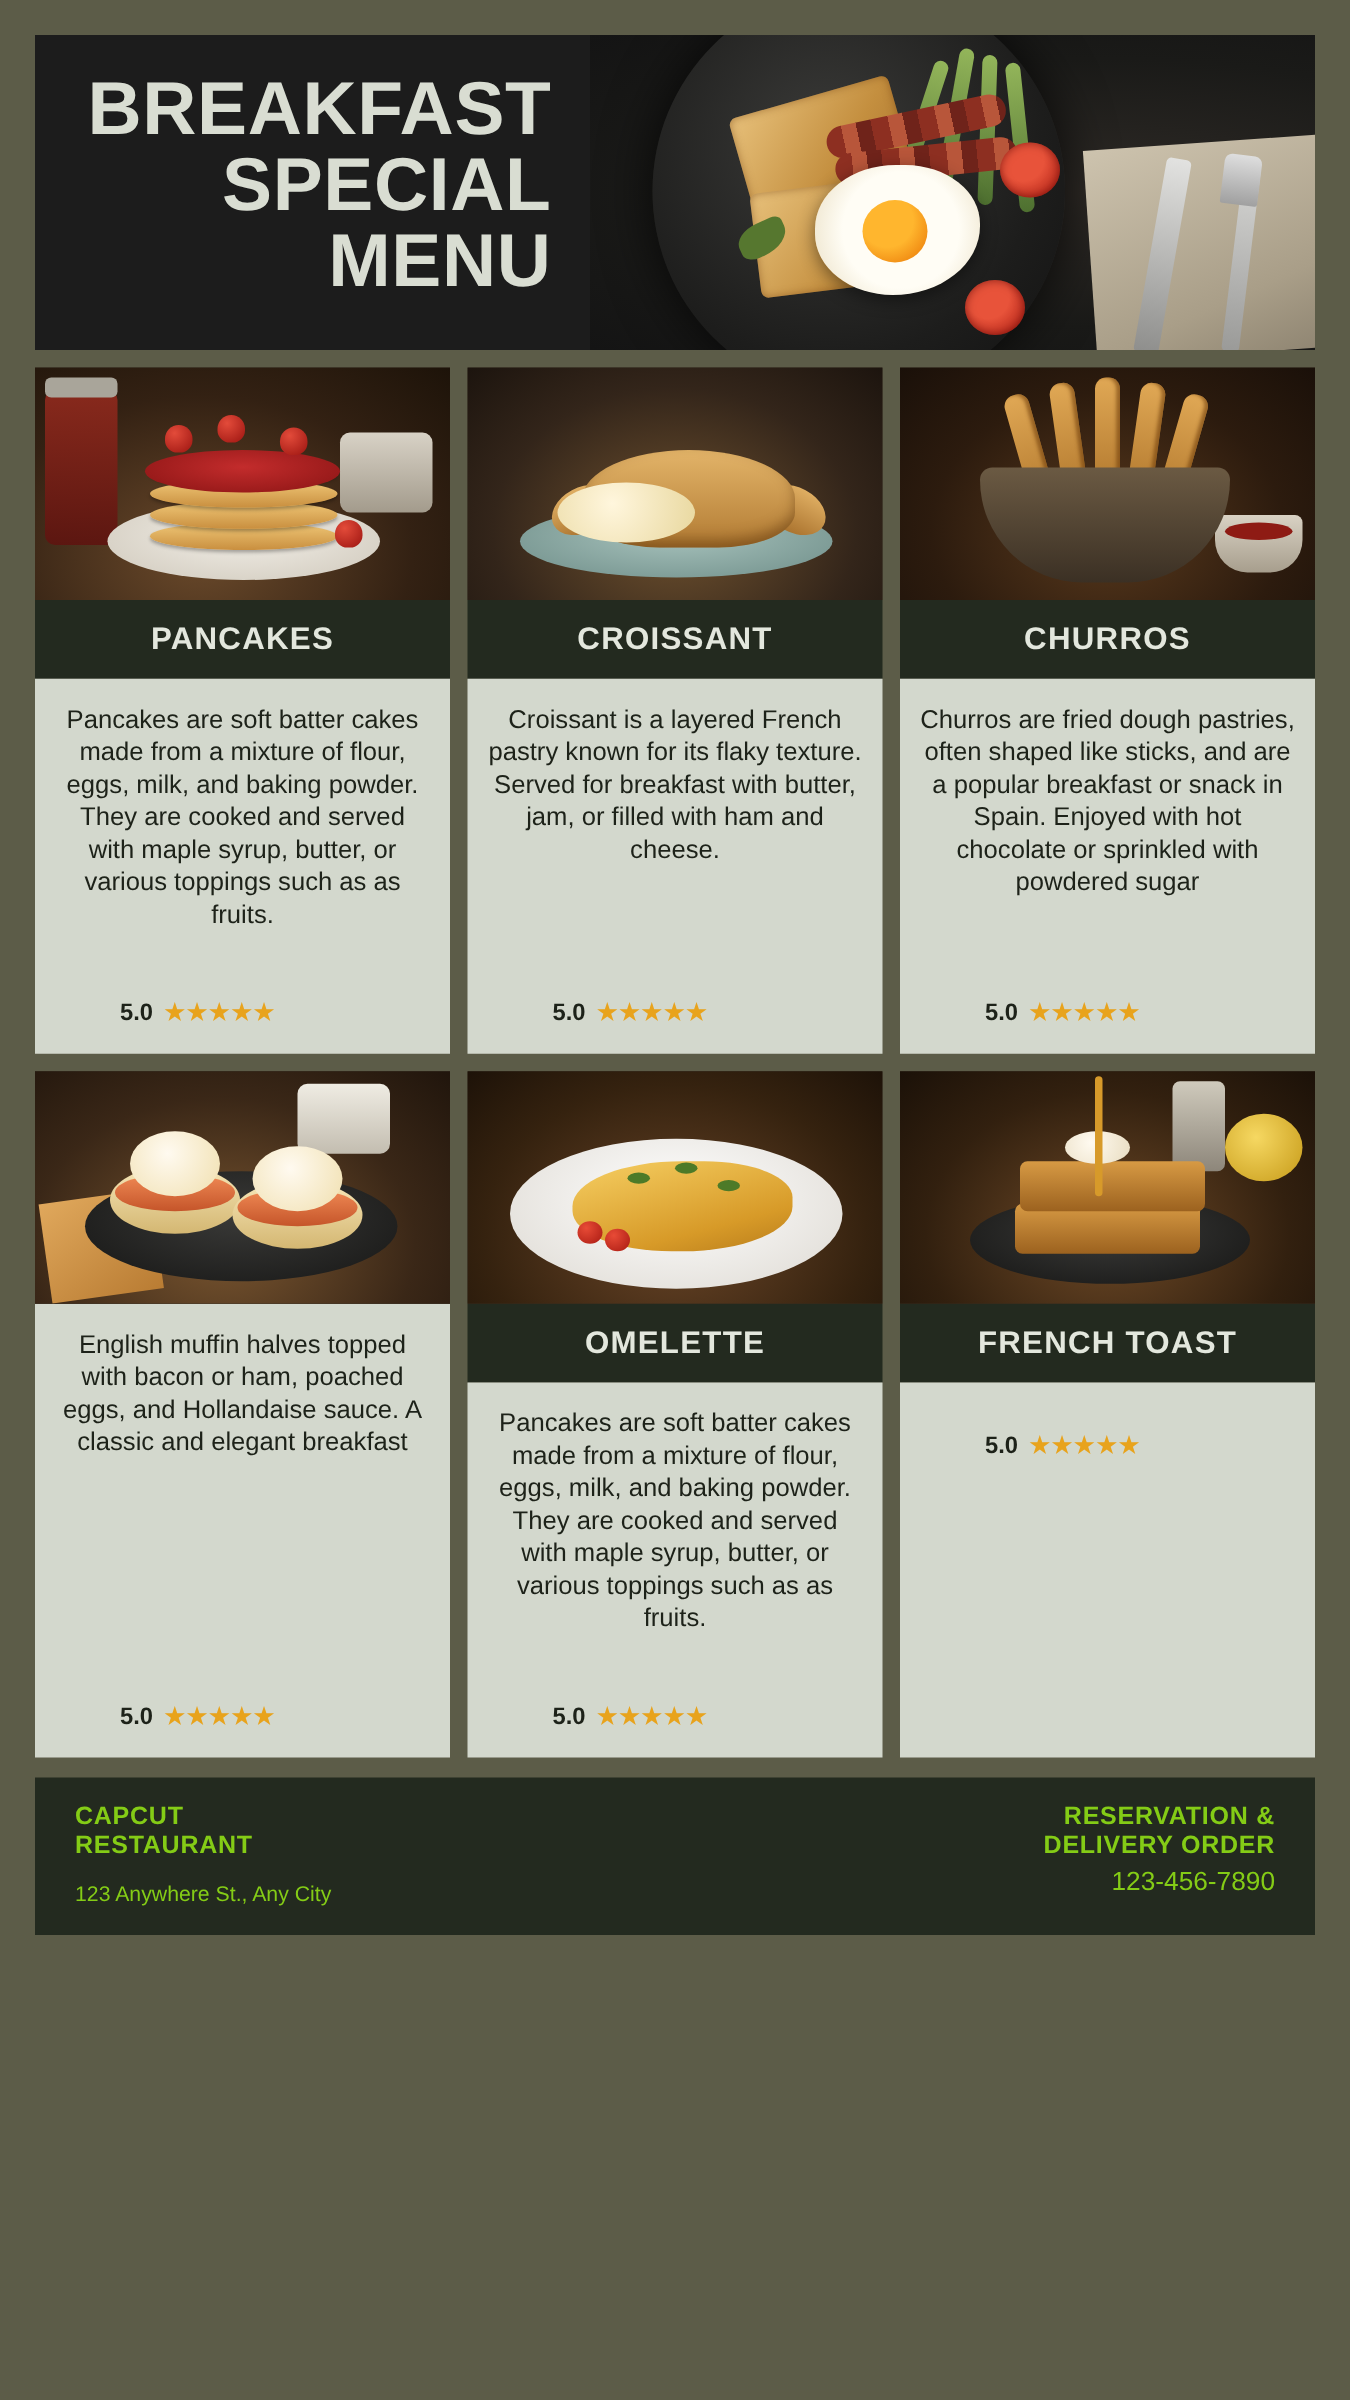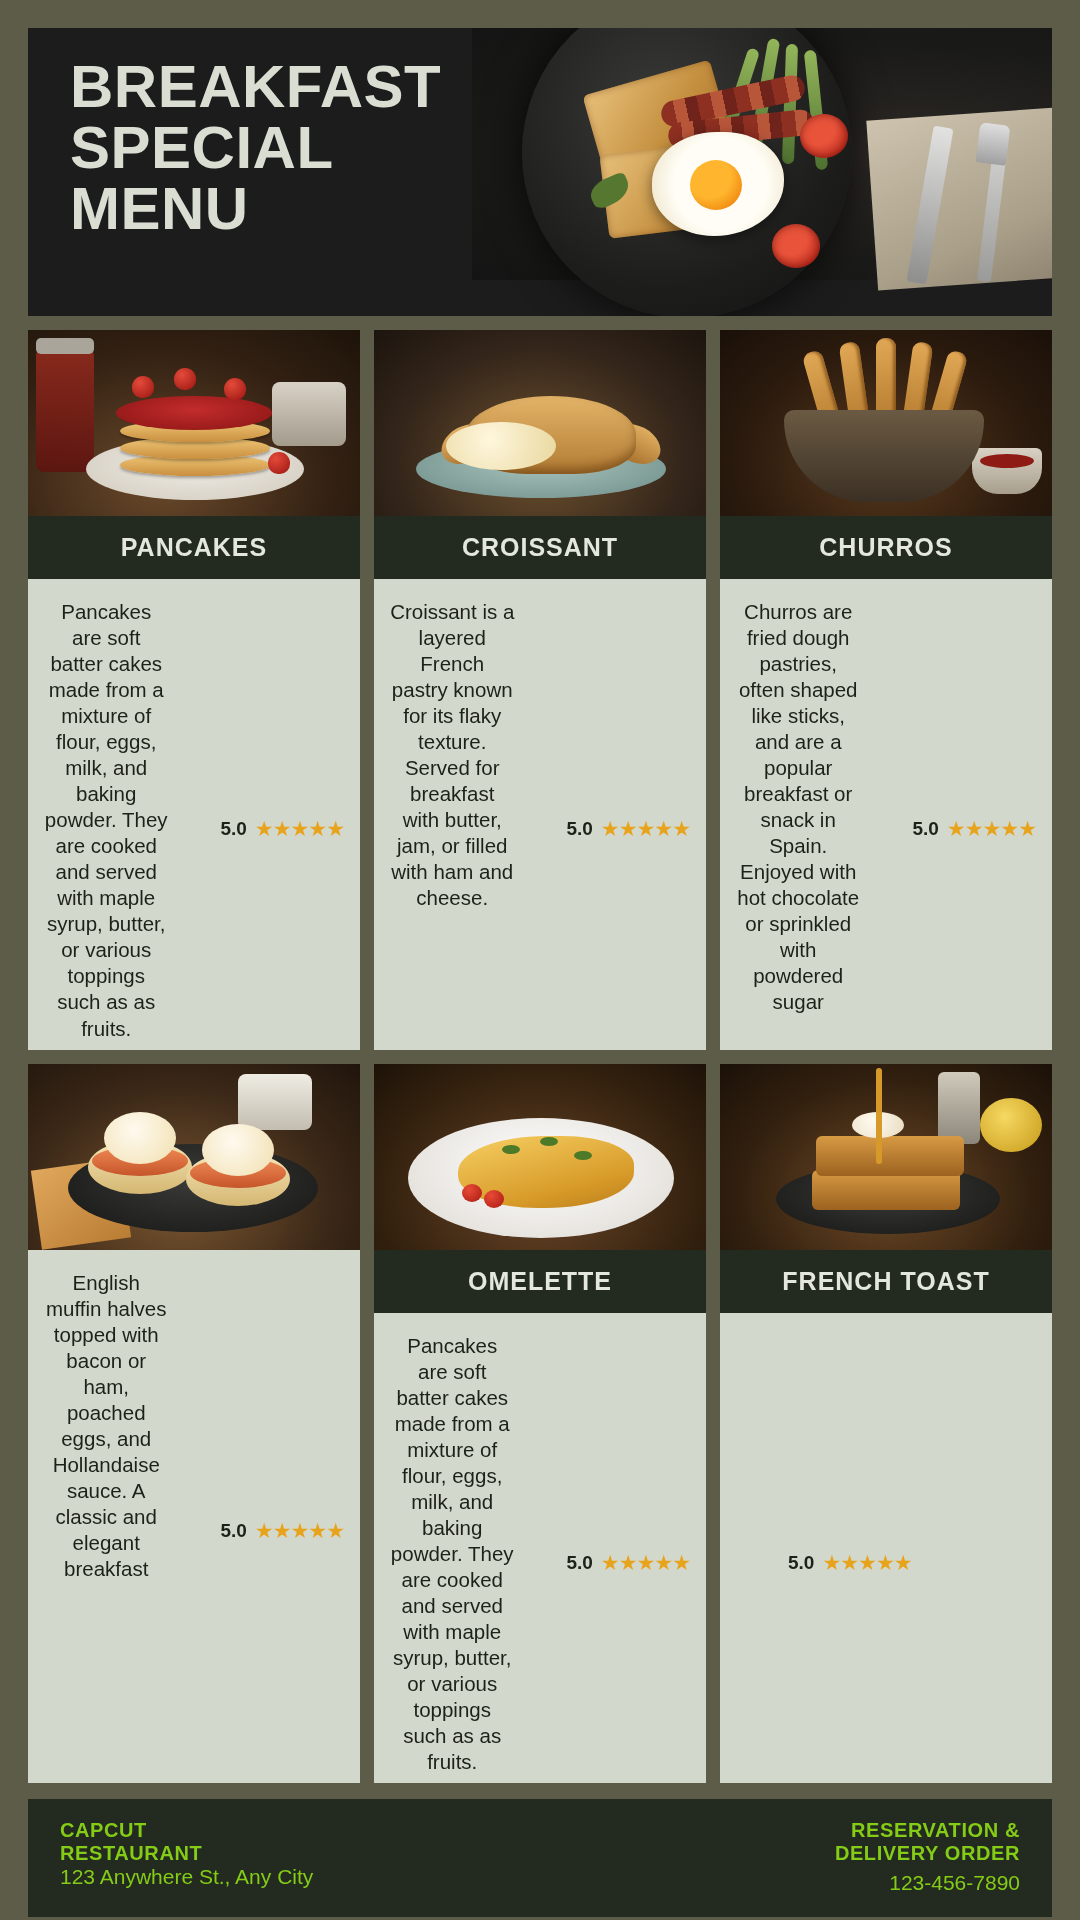--- a/index.html
+++ b/index.html
@@ -12,24 +12,25 @@
     font-family: "Liberation Sans", sans-serif;
     padding: 28px 28px 28px 28px;
     display: flex;
     flex-direction: column;
     gap: 14px;
   }
 
   
   .header {
     position: relative;
-    height: 288px;
+    height: 252px;
     background: #1c1c1c;
     overflow: hidden;
     flex: none;
+    text-align: right;
   }
   .header-title {
     position: absolute;
     left: 42px;
     top: 28px;
     color: #d9ddd2;
     font-size: 60px;
     line-height: 1.02;
     font-weight: bold;
     letter-spacing: 0.5px;
@@ -152,23 +153,23 @@
     font-weight: bold;
     letter-spacing: 1px;
     text-align: center;
     padding: 17px 6px;
     text-transform: uppercase;
   }
   .card-body {
     background: #d3d8cd;
     flex: 1;
     display: flex;
-    flex-direction: row;
+    flex-direction: column;
     justify-content: space-between;
-    padding: 20px 16px 8px 16px;
+    padding: 20px 16px 20px 16px;
     min-height: 300px;
   }
   .card-desc {
     color: #1d2219;
     font-size: 20.5px;
     line-height: 1.27;
     text-align: center;
   }
   .rating {
     display: flex;
@@ -279,21 +280,21 @@
     display: flex;
     justify-content: space-between;
     align-items: flex-start;
     flex: none;
     margin-top: 2px;
   }
   .footer-left .brand {
     font-size: 20px; font-weight: bold; line-height: 1.15; letter-spacing: .6px;
     text-transform: uppercase; white-space: pre-line;
   }
-  .footer-left .addr { font-size: 21px; margin-top: 0; }
+  .footer-left .addr { font-size: 17px; margin-top: 18px; }
   .footer-right { text-align: right; }
   .footer-right .head {
     font-size: 20px; font-weight: bold; line-height: 1.15; letter-spacing:.6px;
     text-transform: uppercase; white-space: pre-line;
   }
   .footer-right .phone { font-size: 21px; margin-top: 6px; }
 </style>
 </head>
 <body>
 

